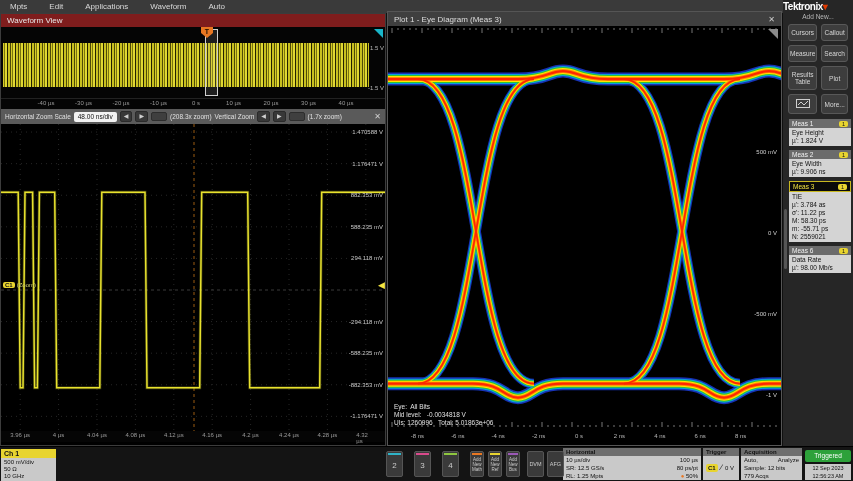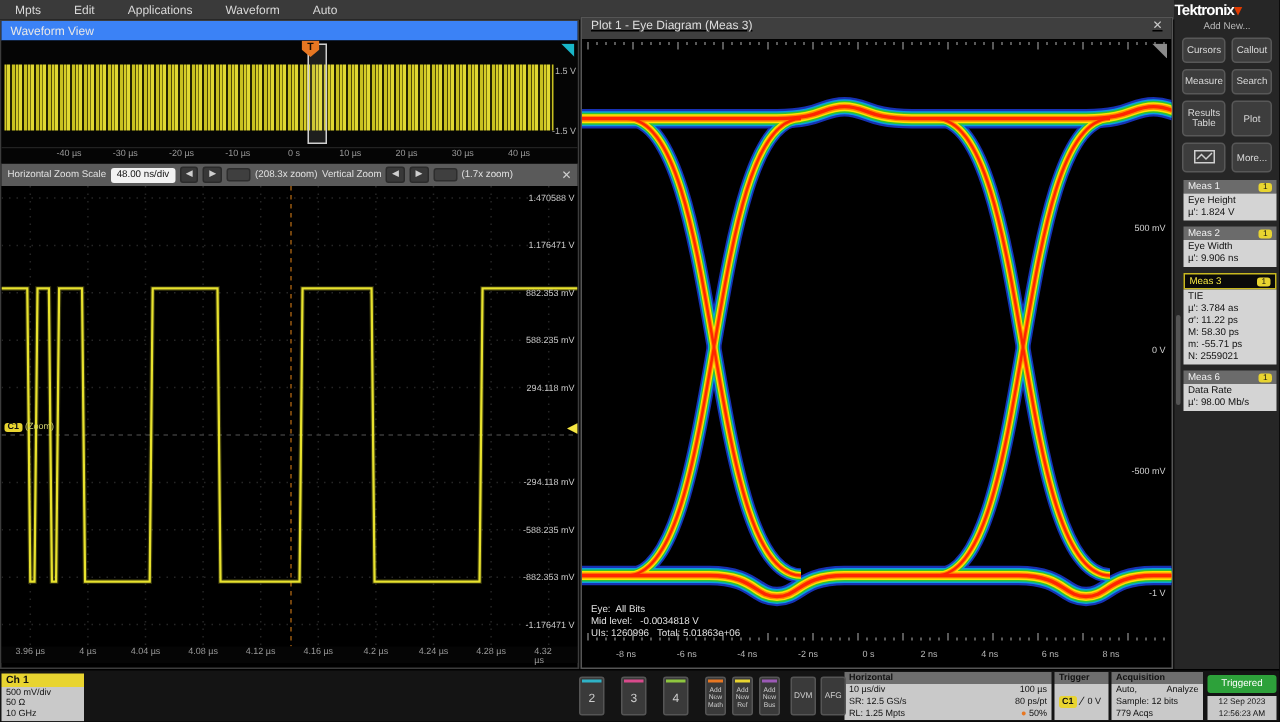--- a/index.html
+++ b/index.html
@@ -7,21 +7,21 @@
   #app { position:relative; width:853px; height:481px; background:#101010;
          font-family:"Liberation Sans", sans-serif; overflow:hidden; }
 
   
   #menubar { position:absolute; left:0; top:0; width:783px; height:13px; background:#3a3a3a;
              display:flex; align-items:center; gap:22px; padding-left:10px; }
   .mitem { font-size:8px; color:#d8d8d8; }
 
   
   #wfpanel { position:absolute; left:0; top:13px; width:386px; height:433px; background:#000; border:1px solid #3c3c3c; }
-  #wftitle { height:13px; background:#3b82f6; color:#e8e8e8; font-size:8px; line-height:13px; padding-left:6px; }
+  #wftitle { height:13px; background:#7f1d1d; color:#e8e8e8; font-size:8px; line-height:13px; padding-left:6px; }
 
   #overview { position:relative; height:72px; background:#050505; border-bottom:1px solid #222; }
   #ovband { position:absolute; left:2px; right:16px; top:16px; height:44px;
             background:repeating-linear-gradient(90deg,#d6cc28 0 1px,#7a740e 1px 2px,#e0d832 2px 4px,#232100 4px 5px,#c8c020 5px 7px,#4e4a06 7px 8px); }
   #zoombox { position:absolute; left:204px; top:2px; bottom:2px; width:13px; border:1px solid #cfcfcf; background:rgba(255,255,255,0.10); }
   #trigmarker { position:absolute; left:200px; top:0; width:12px; height:11px; background:#e87722; color:#1a0d00;
                 font-size:7px; font-weight:bold; text-align:center; line-height:10px;
                 clip-path:polygon(0 0,100% 0,100% 55%,50% 100%,0 55%); }
   .ovvlab { position:absolute; right:1px; font-size:6px; color:#b8b8b8; }
   #cyanicon { position:absolute; right:2px; top:2px; width:9px; height:9px; background:#19b6c9;
@@ -43,21 +43,21 @@
   #chzoombadge { position:absolute; left:2px; top:158px; display:flex; align-items:center; gap:2px; }
   #chzoombadge .cb { background:#e8d430; color:#111; font-size:6px; font-weight:bold; padding:0 2px; border-radius:2px; }
   #chzoombadge .cn { color:#cfcf70; font-size:6px; }
   #trigarrow { position:absolute; right:0; top:156px; color:#f5e642; font-size:9px; }
 
   #zoomaxis { position:relative; height:11px; background:#050505; }
   #zoomaxis span { position:absolute; transform:translateX(-50%); font-size:6px; color:#9a9a9a; top:1px; }
 
   
   #plotwin { position:absolute; left:387px; top:11px; width:395px; height:435px; background:#000; border:1px solid #555; }
-  #eyetitlebar { height:14px; background:#3f3f3f; display:flex; justify-content:space-between; align-items:flex-start; padding:0 6px;text-decoration:underline; }
+  #eyetitlebar { height:14px; background:#3f3f3f; display:flex; justify-content:space-between; align-items:center; padding:0 6px; }
   #eyetitlebar .t { font-size:8px; color:#ddd; }
   #eyetitlebar .x { font-size:8px; color:#ccc; }
   #eyearea { position:relative; height:419px; }
   #eyeinfo { position:absolute; left:6px; bottom:18px; }
   #eyeinfo div { font-size:6.5px; color:#e0e0e0; line-height:8px; white-space:pre; }
   #resizehandle { position:absolute; right:3px; top:3px; width:10px; height:10px; background:#8a8a8a;
                   clip-path:polygon(100% 0,100% 100%,0 0); }
 
   
   #sidebar { position:absolute; left:783px; top:0; width:70px; height:446px; background:#262626; }

